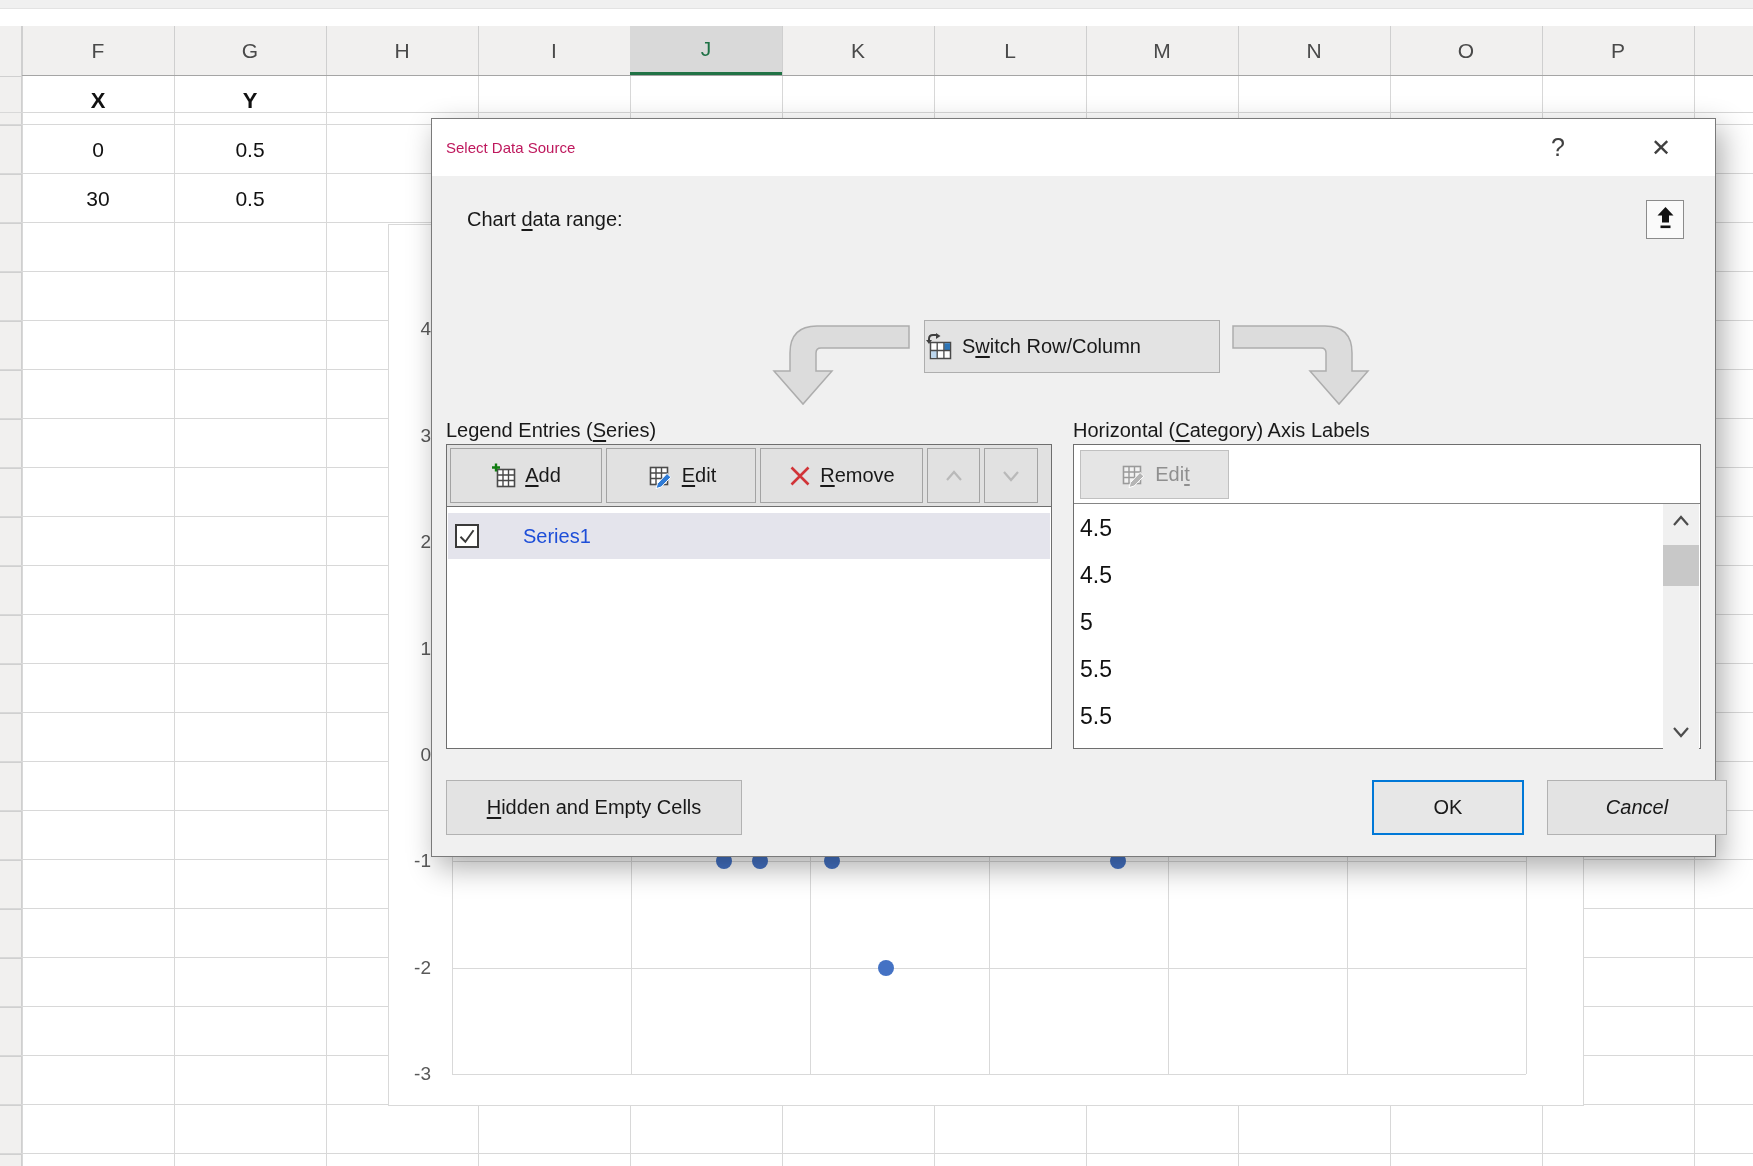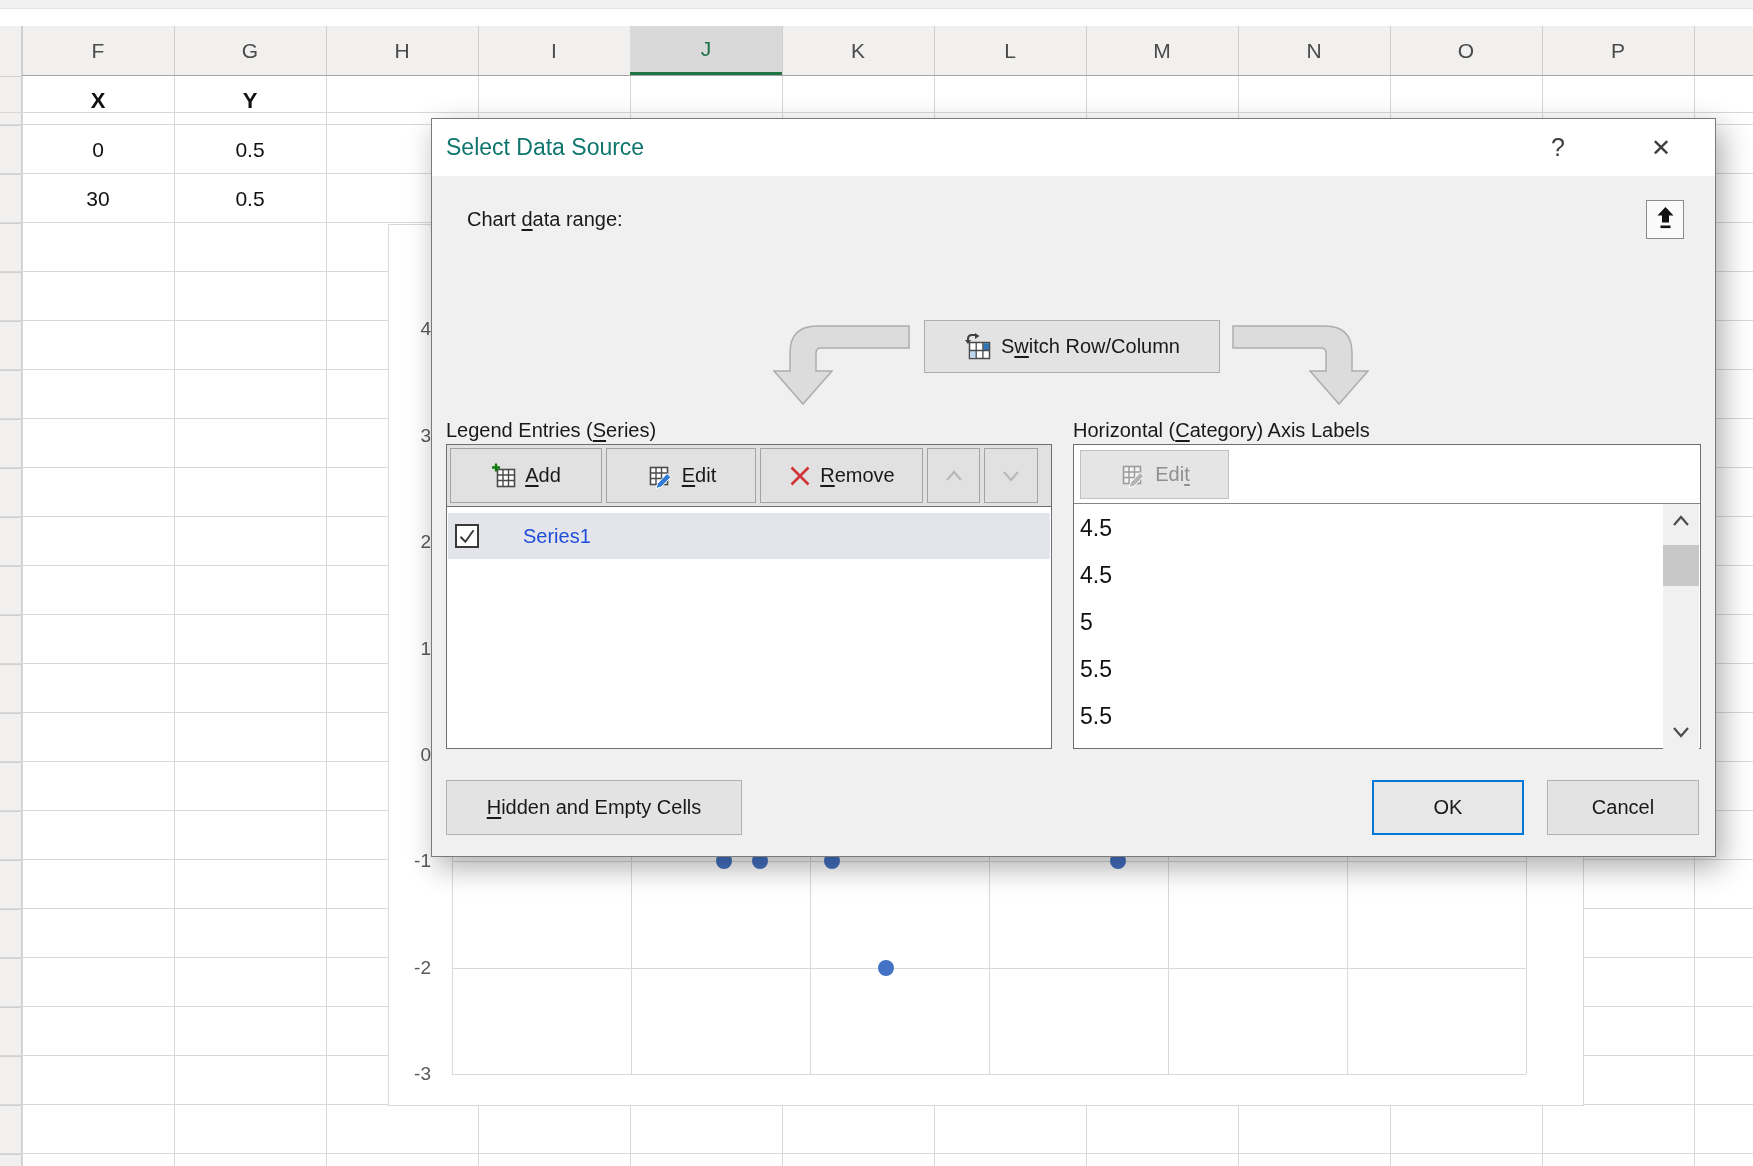--- a/index.html
+++ b/index.html
@@ -35,37 +35,37 @@
   .gridline-v{position:absolute;width:1px;background:#d9d9d9;top:6px;}
   .gridline-h{position:absolute;height:1px;background:#d9d9d9;}
   .ytick{position:absolute;width:40px;text-align:right;font-size:19px;color:#595959;height:24px;line-height:24px;}
   .dot{position:absolute;border-radius:50%;}
 
   
   #dialog{left:431px;top:118px;width:1283px;height:737px;background:#f0f0f0;
           border:1px solid #7a7a7a;box-sizing:content-box;
           box-shadow:6px 10px 28px rgba(0,0,0,.33);}
   #titlebar{left:0;top:0;width:1283px;height:57px;background:#fff;}
-  #dlgtitle{left:14px;top:0;height:57px;line-height:57px;font-size:23px;color:#0f766e;}
+  #dlgtitle{left:14px;top:0;height:57px;line-height:57px;font-size:15px;color:#be185d;}
   .titlebtn{top:0;height:57px;width:62px;text-align:center;line-height:57px;font-size:25px;color:#404040;cursor:default;}
   #helpbtn{left:1095px;}
   #closebtn{left:1198px;font-size:24px;}
 
   .fieldlabel{font-size:20px;color:#191919;}
   #rangelabel{left:35px;top:80px;height:40px;line-height:40px;}
   #rangeinput{left:238px;top:80px;width:973px;height:40px;background:#fff;border:1px solid #8b8b8b;
               box-sizing:border-box;font-size:20px;line-height:38px;padding-left:7px;white-space:nowrap;}
   #rangeinput .selected{background:#c9c9c9;}
   .caret{display:inline-block;width:1px;height:24px;background:#000;vertical-align:-5px;}
   #rangepicker{left:1214px;top:81px;width:38px;height:39px;background:#fafafa;border:1px solid #8b8b8b;
                box-sizing:border-box;display:flex;align-items:center;justify-content:center;}
 
   .bigarrow{pointer-events:none;}
   #switchbtn{left:492px;top:201px;width:296px;height:53px;background:#e3e3e3;border:1px solid #aeaeae;
-             box-sizing:border-box;display:flex;align-items:center;justify-content:center;gap:9px;
+             box-sizing:border-box;display:flex;align-items:center;gap:9px;
              font-size:20px;color:#191919;}
 
   .sectlabel{top:296px;height:30px;line-height:30px;font-size:20px;color:#191919;}
   #legendtitle{left:14px;}
   #axistitle{left:641px;text-align:right;}
 
   .panel{top:325px;height:305px;background:#fff;border:1px solid #6e6e6e;box-sizing:border-box;}
   #legendpanel{left:14px;width:606px;}
   #axispanel{left:641px;width:628px;}
 
@@ -91,21 +91,21 @@
   #axissep{position:absolute;left:0;top:58px;width:626px;height:1px;background:#858585;}
   .axval{position:absolute;left:6px;width:500px;height:47px;line-height:47px;font-size:23px;color:#111;}
   #vscroll{position:absolute;left:589px;top:59px;width:36px;height:245px;background:#f0f0f0;}
   .scrbtn{position:absolute;left:0;width:36px;height:34px;display:flex;align-items:center;justify-content:center;}
   #scrthumb{position:absolute;left:0;top:41px;width:36px;height:41px;background:#c8c8c8;}
 
   .footbtn{top:661px;height:55px;background:#e3e3e3;border:1px solid #b2b2b2;box-sizing:border-box;
            text-align:center;line-height:53px;font-size:20px;color:#191919;}
   #hiddenbtn{left:14px;width:296px;}
   #okbtn{left:940px;width:152px;border:2px solid #0078d7;background:#e7e7e7;line-height:51px;}
-  #cancelbtn{left:1115px;width:152px;}
+  #cancelbtn{left:1115px;width:180px;font-style:italic;}
 </style>
 </head>
 <body>
 
 <div id="stage">
 
   <div class="abs" id="topstrip"></div>
   <div class="abs" id="colband">
       <div class="collabel" style="left: 22px;">F</div>
       <div class="collabel" style="left: 174px;">G</div>

